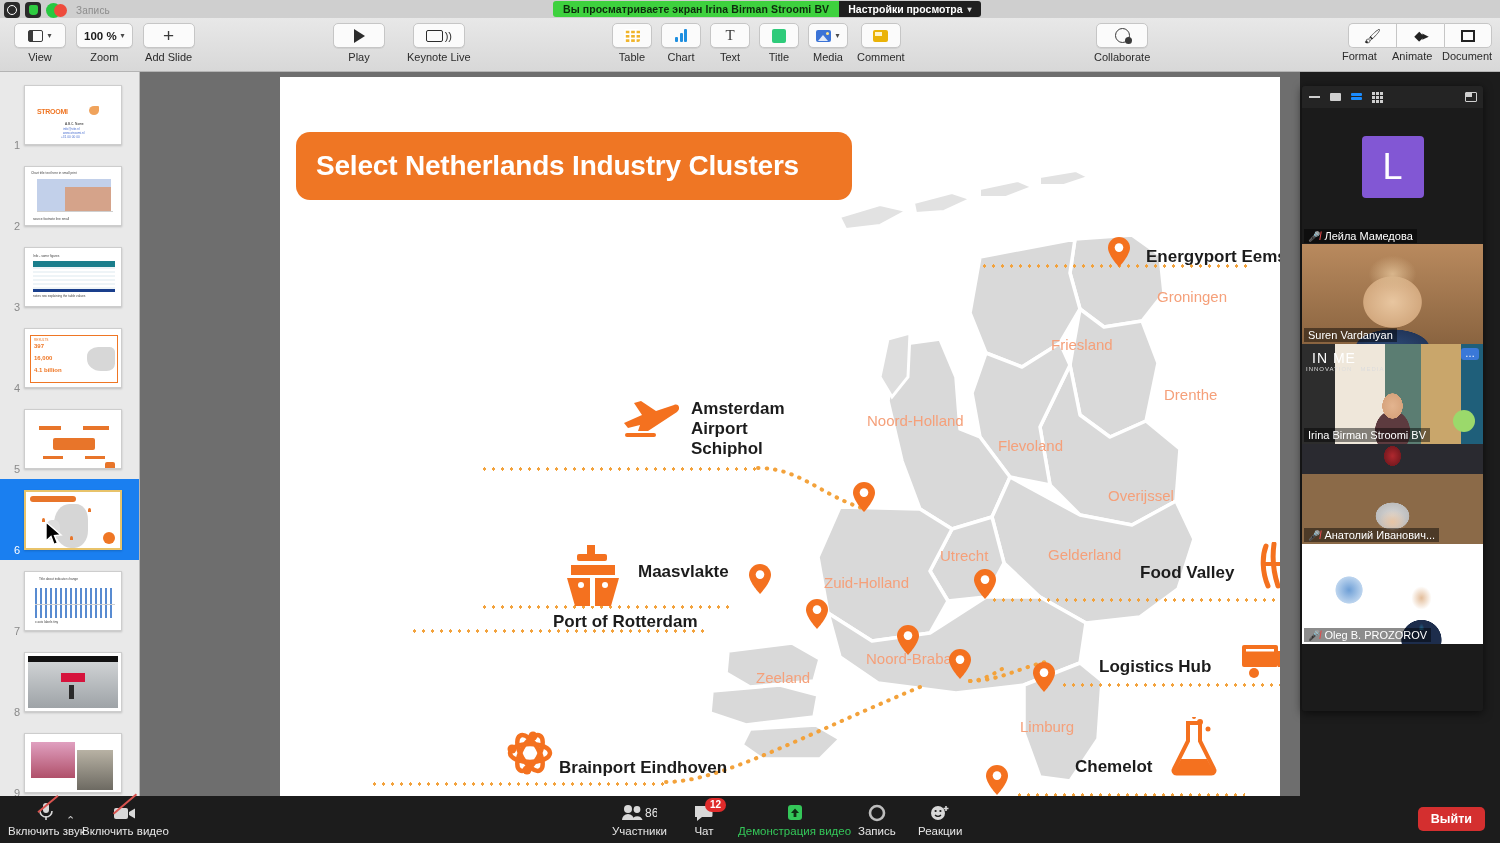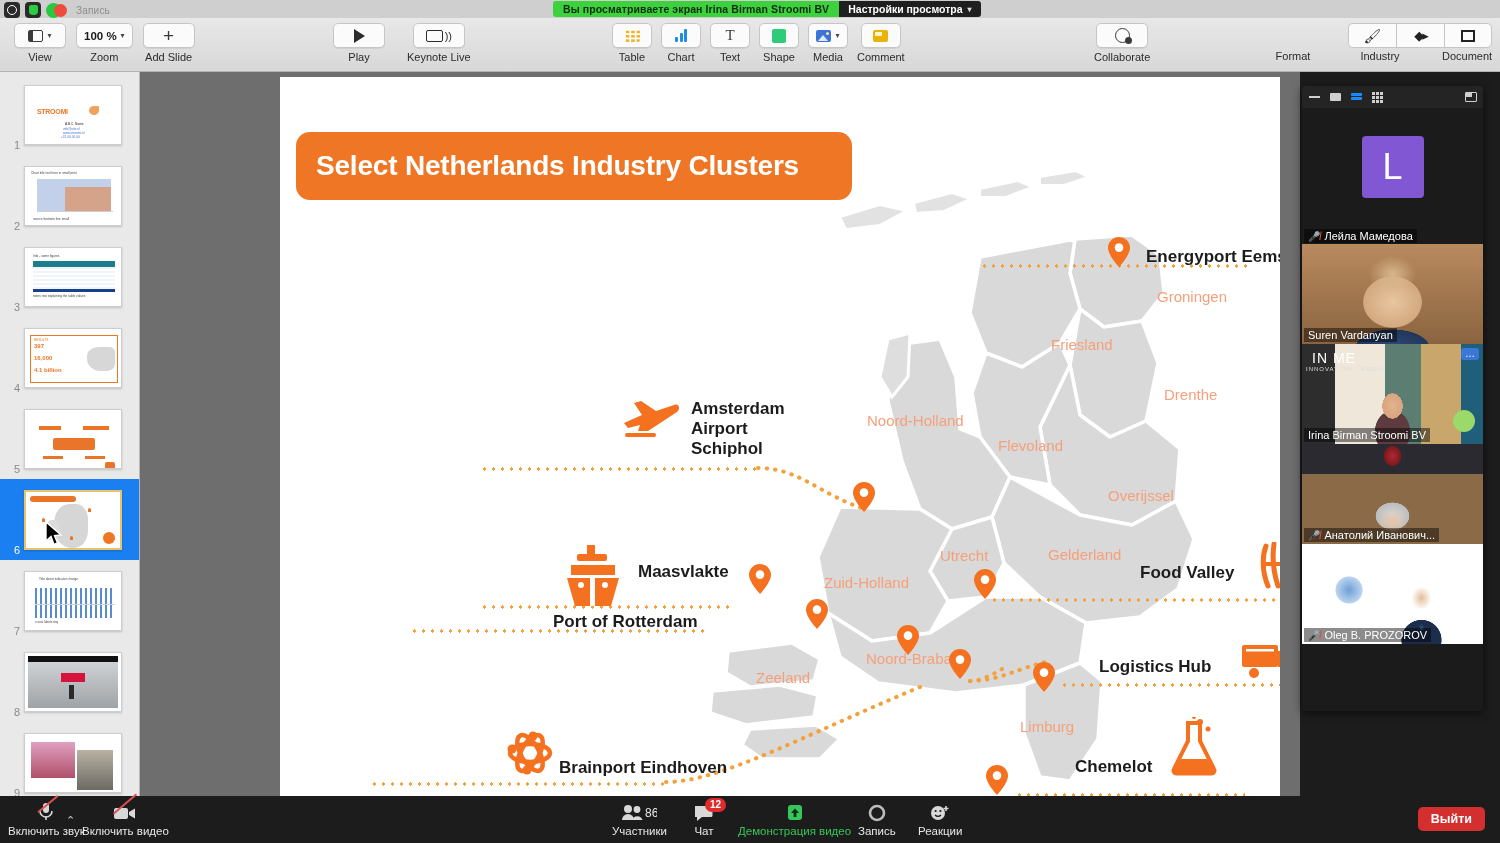--- a/index.html
+++ b/index.html
@@ -75,21 +75,21 @@
   .ic-format { font-size:14px; color:#222; }
   .ic-animate { font-size:13px; color:#222; letter-spacing:-2px;}
   .ic-doc { width:14px;height:12px;border:2px solid #222; }
 
   .tb-right-group { position:absolute; top:5px; right:8px; display:flex; }
   .tb-seg { background:#fbfbfb;border:1px solid #c6c6c6;border-right:none;
             height:25px;min-width:48px;display:flex;align-items:center;justify-content:center;}
   .tb-seg:first-child{border-top-left-radius:5px;border-bottom-left-radius:5px;}
   .tb-seg:last-child{border-right:1px solid #c6c6c6;border-top-right-radius:5px;border-bottom-right-radius:5px;}
   .tb-right-lbls { position:absolute; top:32px; right:8px; display:flex; }
-  .tb-right-lbls span { width:50px; text-align:center; font-size:11px; color:#2b2b2b;margin-left:37px;}
+  .tb-right-lbls span { width:50px; font-size:11px; color:#2b2b2b;}
 
   
   .kn-sidebar {
     position:absolute; left:0; top:72px; width:140px; height:724px;
     background:#e9e9e9; border-right:1px solid #b9b9b9; overflow:hidden;
   }
   .slide-row { position:relative; height:81px; display:flex; align-items:center; }
   .slide-row.sel { background:#1a7ff0; }
   .slide-num { width:24px; text-align:right; padding-right:4px; font-size:11px; color:#8a8a8a;
                align-self:flex-end; margin-bottom:4px;}
@@ -275,21 +275,21 @@
       <div class="tb-item">
         <div class="tb-btn">
             <span class="ic-text">T</span>
           </div>
         <span class="tb-lbl">Text</span>
       </div>
       <div class="tb-item">
         <div class="tb-btn">
             <span class="ic-shape"></span>
           </div>
-        <span class="tb-lbl">Shape</span>
+        <span class="tb-lbl">Title</span>
       </div>
       <div class="tb-item">
         <div class="tb-btn">
             <span class="ic-media"></span>
             <span class="chev">▾</span>
           </div>
         <span class="tb-lbl">Media</span>
       </div>
       <div class="tb-item">
         <div class="tb-btn">
@@ -314,21 +314,21 @@
         </div>
       <div class="tb-seg">
           <span class="ic-animate">◆▸</span>
         </div>
       <div class="tb-seg">
           <span class="ic-doc"></span>
         </div>
     </div>
     <div class="tb-right-lbls">
       <span>Format</span>
-      <span>Industry</span>
+      <span>Animate</span>
       <span>Document</span>
     </div>
   </div>
 
   <div class="kn-sidebar">
 
     <div class="slide-row" style="margin-top:2px;">
       <span class="slide-num">1</span>
       <div class="slide-thumb">
         <div class="th-t" style="left:12px;top:22px;font-size:7px;font-weight:700;color:#ef7624;letter-spacing:-.3px;">STROOMI</div>

